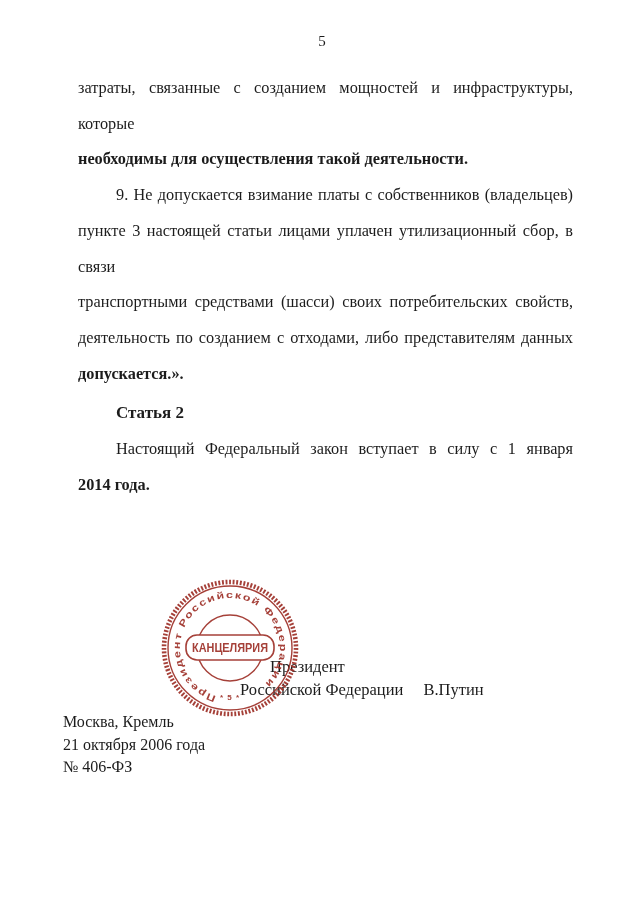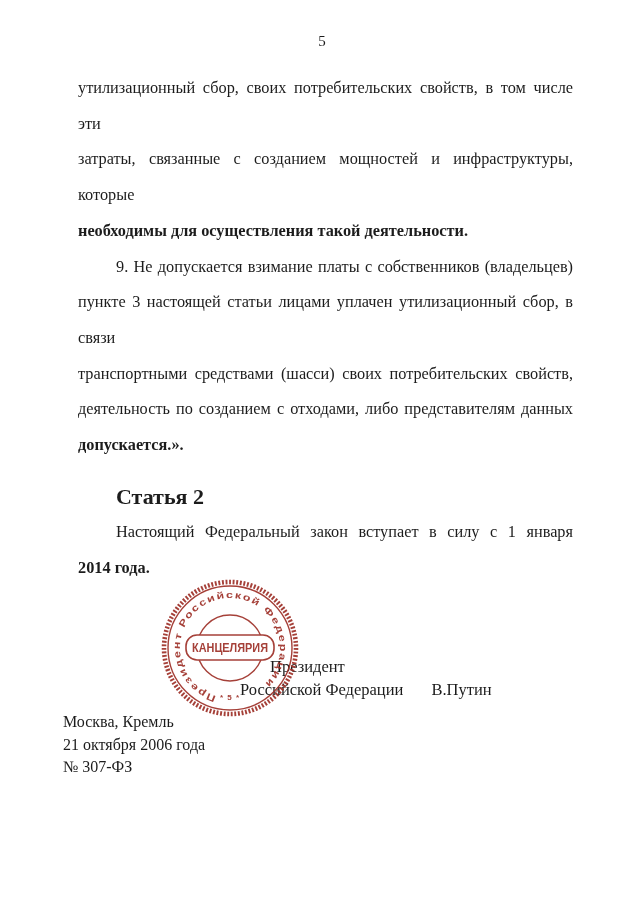--- a/index.html
+++ b/index.html
@@ -31,35 +31,35 @@
   .para .line {
     line-height: 35.7px;
     text-align: justify;
     text-align-last: justify;
     white-space: normal;
   }
   .para .line:last-child { text-align-last: left; font-weight: bold; }
   .para.indent .line:first-child { text-indent: 38px; }
   .article-heading {
     line-height: 35.7px;
-    margin-top: 16px;
+    margin-top: 4px;
     padding-left: 38px;
     font-weight: bold;
-    font-size: 22px;
+    font-size: 17px;
   }
   .signature {
     position: absolute;
     left: 240px;
     top: 655px;
     font-size: 16.5px;
     line-height: 23px;
     white-space: nowrap;
   }
   .signature .sig-line1 { padding-left: 30px; }
-  .signature .sig-name { display: inline-block; margin-left: 28px; font-family: Liberation Serif, serif; }
+  .signature .sig-name { display: inline-block; margin-left: 20px; font-family: Liberation Serif, serif; }
   .footer-block {
     position: absolute;
     left: 63px;
     top: 711px;
     font-size: 16px;
     line-height: 22.5px;
   }
   .stamp {
     position: absolute;
     left: 158px;
@@ -89,21 +89,20 @@
 </style>
 </head>
 <body>
 
 <div class="page">
 
   <div class="page-number">5</div>
 
   <div class="text-block">
     <div class="para">
-        <div class="line">утилизационный сбор, своих потребительских свойств, в том числе эти</div>
         <div class="line">затраты, связанные с созданием мощностей и инфраструктуры, которые</div>
         <div class="line">необходимы для осуществления такой деятельности.</div>
       </div>
     <div class="para indent">
         <div class="line">9. Не допускается взимание платы с собственников (владельцев)</div>
         <div class="line">пункте 3 настоящей статьи лицами уплачен утилизационный сбор, в связи</div>
         <div class="line">транспортными средствами (шасси) своих потребительских свойств,</div>
         <div class="line">деятельность по созданием с отходами, либо представителям данных</div>
         <div class="line">допускается.».</div>
       </div>
@@ -138,16 +137,16 @@
       <rect x="28" y="59" width="88" height="25" rx="11" ry="11" fill="#ffffff" stroke-width="1.6" stroke="#9e3028"></rect>
       <text class="center-text-el" x="72" y="76" text-anchor="middle" textLength="76" lengthAdjust="spacingAndGlyphs" fill="#9e3028">КАНЦЕЛЯРИЯ</text>
 
       <text class="bottom-text-el" x="72" y="124" text-anchor="middle" fill="#9e3028">* 5 *</text>
     </svg>
   </div>
 
   <div class="footer-block">
     <div>Москва, Кремль</div>
     <div>21 октября 2006 года</div>
-    <div>№ 307-ФЗ</div>
+    <div>№ 406-ФЗ</div>
   </div>
 
 </div>
 
 </body></html>

